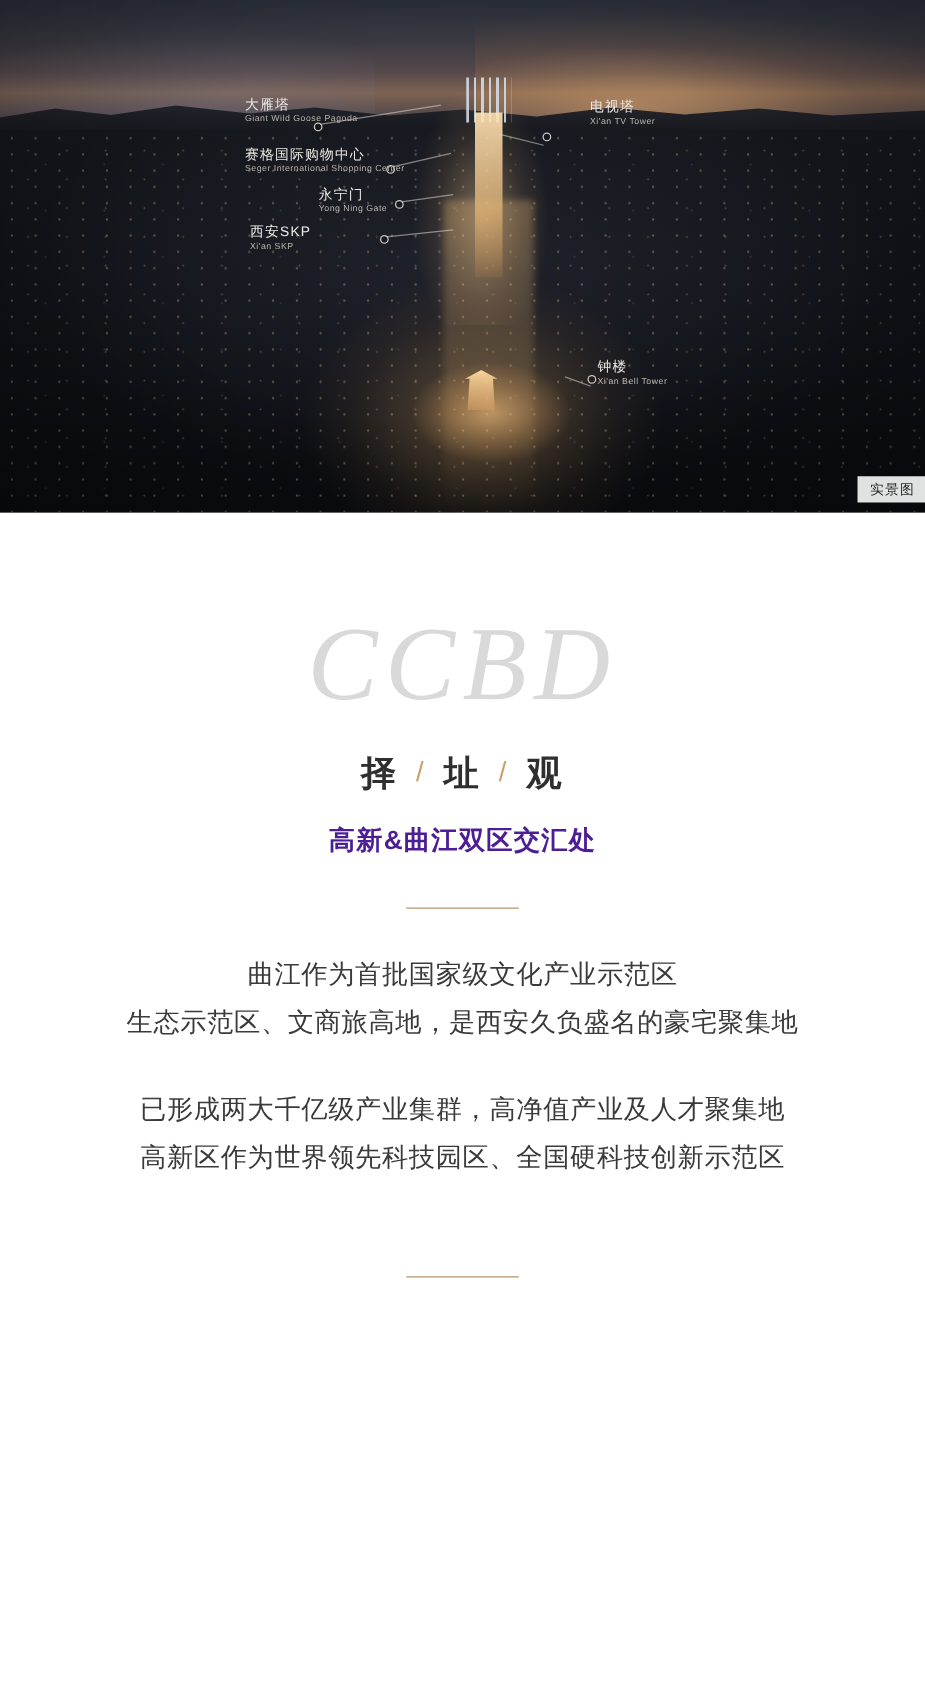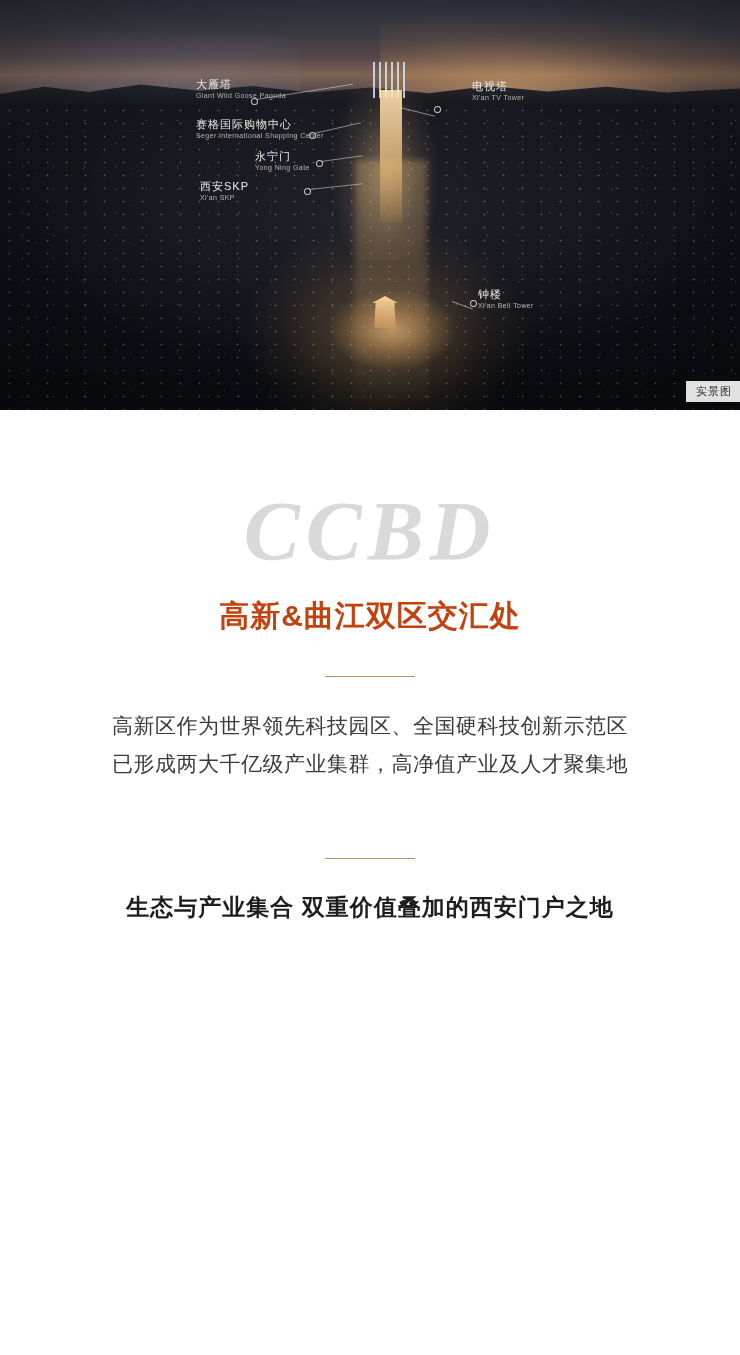--- a/index.html
+++ b/index.html
@@ -189,42 +189,42 @@
     padding-top: 80px;
     text-align: center;
   }
   .ccbd {
     font-family: "Liberation Serif", serif;
     font-size: 84px;
     letter-spacing: 6px;
     color: #d9d9d9;
     line-height: 1;
     font-style: italic;
-    font-weight: 700;
+    font-weight: 400;
   }
   .kicker {
     margin-top: 26px;
     font-size: 28px;
     font-weight: 700;
     color: #2f2f2f;
     letter-spacing: 2px;
   }
   .kicker .sep {
     color: #c9a06a;
     font-weight: 400;
     font-size: 22px;
     margin: 0 14px;
     position: relative;
     top: -3px;
   }
   .headline {
     margin-top: 20px;
-    font-size: 30px;
+    font-size: 21px;
     font-weight: 700;
-    color: #c2410c;
+    color: #4c1d95;
     letter-spacing: 1px;
     line-height: 1.45;
   }
   .rule {
     width: 90px;
     height: 1px;
     background: #b9916a;
     margin: 38px auto 0;
   }
   .para {
@@ -321,34 +321,40 @@
     </div>
 
     <div class="hero-vignette"></div>
     <div class="photo-tag">实景图</div>
   </div>
 
   <div class="content">
 
     <div class="ccbd">CCBD</div>
 
+    <div class="kicker">
+      <span>择</span><span class="sep">/</span><span>址</span><span class="sep">/</span><span>观</span>
+    </div>
 
     <div class="headline">
       <div>高新&amp;曲江双区交汇处</div>
     </div>
 
     <div class="rule"></div>
 
+    <div class="para">
+      <div>曲江作为首批国家级文化产业示范区</div>
+      <div>生态示范区、文商旅高地，是西安久负盛名的豪宅聚集地</div>
+    </div>
 
     <div class="para second">
+      <div>已形成两大千亿级产业集群，高净值产业及人才聚集地</div>
       <div>高新区作为世界领先科技园区、全国硬科技创新示范区</div>
-      <div>已形成两大千亿级产业集群，高净值产业及人才聚集地</div>
     </div>
 
 
     <div class="rule2"></div>
 
     <div class="closing">
-      <div>生态与产业集合 双重价值叠加的西安门户之地</div>
     </div>
 
   </div>
 </div>
 
 </body></html>

